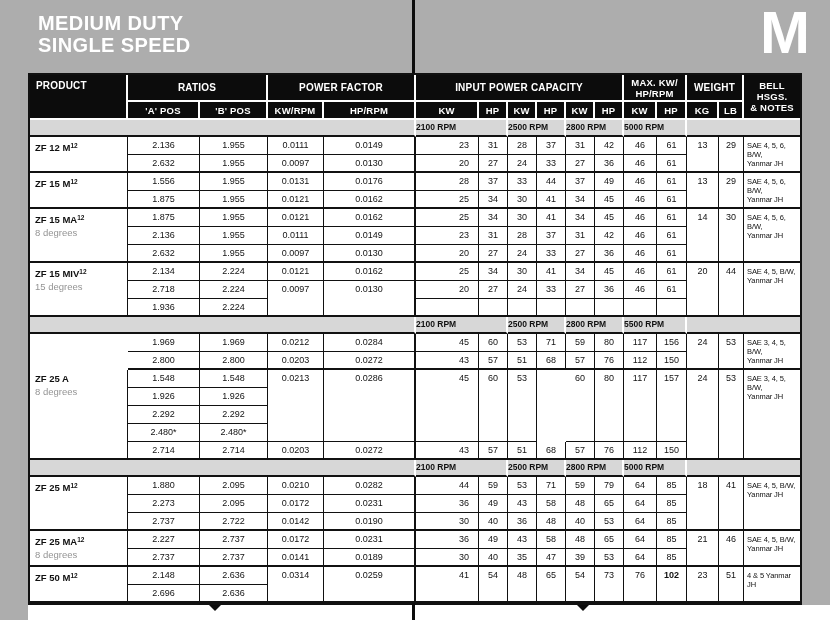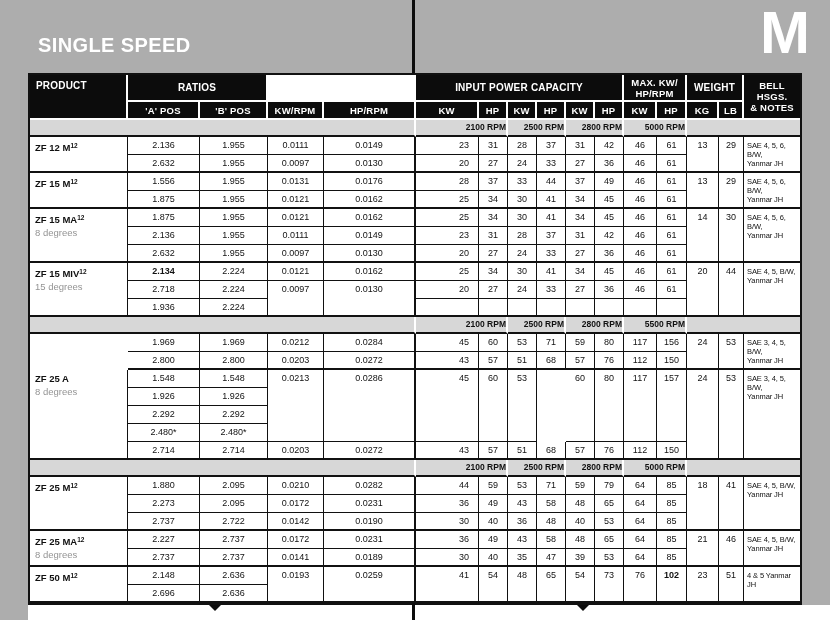--- a/index.html
+++ b/index.html
@@ -17,46 +17,47 @@
        grid-template-columns:98px 72px 68px 56px 92px 63px 29px 29px 29px 29px 29px 33px 30px 32px 25px 56px;
        grid-template-rows:27px 18px 17px repeat(10,18px) 17px repeat(7,18px) 17px repeat(7,18px);}
   .hd{background:#0c0c0c;color:#fff;font-weight:bold;font-size:10px;display:flex;align-items:center;
       justify-content:center;border-right:2px solid #fff;border-bottom:2px solid #fff;text-align:center;
       letter-spacing:0.2px;box-sizing:border-box;}
   .hd.lft{align-items:flex-start;justify-content:flex-start;padding:5px 0 0 6px;}
   .hd.two{flex-direction:column;line-height:11px;font-size:9.5px;}
   .hd.sm{font-size:9.5px;}
   .hd.edge{border-right:none;}
   .band{background:#d7d7d7;border-bottom:2px solid #111;border-right:2px solid #fff;font-size:8.5px;
-        font-weight:bold;text-align:right;line-height:15px;box-sizing:border-box;}
+        font-weight:bold;text-align:left;line-height:15px;box-sizing:border-box;}
   .band.edge{border-right:none;}
   .c{background:#fff;border-right:1px solid #111;border-bottom:1px solid #111;font-size:9px;
      text-align:center;line-height:17px;overflow:hidden;box-sizing:border-box;}
   .c.kw1{text-align:right;padding-right:9px;}
   .c.thickr{border-right-width:2px;}
   .c.thickb{border-bottom-width:2px;}
   .c.edge{border-right:none;}
   .c.pr{text-align:left;padding:3px 0 0 5px;line-height:11px;font-size:9.5px;font-weight:bold;}
   .pr sup{font-size:6.5px;vertical-align:3px;}
   .psub{font-weight:normal;color:#949494;font-size:9.5px;margin-top:2px;}
   .c.notes{text-align:left;font-size:7.5px;line-height:9px;padding:4px 0 0 3px;letter-spacing:-0.1px;}
 </style>
 </head>
 <body>
 
 <div class="page">
-  <div class="title"><br><span>SINGLE SPEED</span></div>
+  <div class="title"><span>MEDIUM DUTY</span><br><span>SINGLE SPEED</span></div>
   <div class="corner">M</div>
   <div class="topline"></div>
 
   <div class="tbl" id="tbl">
     <div class="hd lft" style="grid-column:1;grid-row:1/3">PRODUCT</div>
     <div class="hd" style="grid-column:2/4;grid-row:1">RATIOS</div>
     <div class="hd sm" style="grid-column:2;grid-row:2">'A' POS</div>
     <div class="hd sm" style="grid-column:3;grid-row:2">'B' POS</div>
+    <div class="hd" style="grid-column:4/6;grid-row:1">POWER FACTOR</div>
     <div class="hd sm" style="grid-column:4;grid-row:2">KW/RPM</div>
     <div class="hd sm" style="grid-column:5;grid-row:2">HP/RPM</div>
     <div class="hd" style="grid-column:6/12;grid-row:1">INPUT POWER CAPACITY</div>
     <div class="hd sm" style="grid-column:6;grid-row:2">KW</div>
     <div class="hd sm" style="grid-column:7;grid-row:2">HP</div>
     <div class="hd sm" style="grid-column:8;grid-row:2">KW</div>
     <div class="hd sm" style="grid-column:9;grid-row:2">HP</div>
     <div class="hd sm" style="grid-column:10;grid-row:2">KW</div>
     <div class="hd sm" style="grid-column:11;grid-row:2">HP</div>
     <div class="hd two" style="grid-column:12/14;grid-row:1">
@@ -168,21 +169,21 @@
       <div class="c thickb" style="grid-area: 10 / 8;">24</div>
       <div class="c thickb" style="grid-area: 10 / 9;">33</div>
       <div class="c thickb" style="grid-area: 10 / 10;">27</div>
       <div class="c thickb" style="grid-area: 10 / 11;">36</div>
       <div class="c thickb" style="grid-area: 10 / 12;">46</div>
       <div class="c thickb" style="grid-area: 10 / 13;">61</div>
       <div class="c thickb" style="grid-area: 8 / 14 / span 3; text-align: center;">14</div>
       <div class="c thickb" style="grid-area: 8 / 15 / span 3;">30</div>
       <div class="c notes edge thickb" style="grid-area: 8 / 16 / span 3;">SAE 4, 5, 6, B/W,<br>Yanmar JH</div>
       <div class="c pr thickb" style="grid-area: 11 / 1 / span 3;"><span class="pname">ZF 15 MIV</span><sup>12</sup><div class="psub">15 degrees</div></div>
-      <div class="c" style="grid-area: 11 / 2; font-weight: bold;">2.134</div>
+      <div class="c" style="grid-area: 11 / 2;">2.134</div>
       <div class="c" style="grid-area: 11 / 3;">2.224</div>
       <div class="c" style="grid-area: 11 / 4;">0.0121</div>
       <div class="c thickr" style="grid-area: 11 / 5;">0.0162</div>
       <div class="c kw1" style="grid-area: 11 / 6;">25</div>
       <div class="c" style="grid-area: 11 / 7;">34</div>
       <div class="c" style="grid-area: 11 / 8;">30</div>
       <div class="c" style="grid-area: 11 / 9;">41</div>
       <div class="c" style="grid-area: 11 / 10;">34</div>
       <div class="c" style="grid-area: 11 / 11;">45</div>
       <div class="c" style="grid-area: 11 / 12;">46</div>
@@ -348,21 +349,21 @@
       <div class="c thickb" style="grid-area: 27 / 10;">39</div>
       <div class="c thickb" style="grid-area: 27 / 11;">53</div>
       <div class="c thickb" style="grid-area: 27 / 12;">64</div>
       <div class="c thickb" style="grid-area: 27 / 13;">85</div>
       <div class="c thickb" style="grid-area: 26 / 14 / span 2;">21</div>
       <div class="c thickb" style="grid-area: 26 / 15 / span 2;">46</div>
       <div class="c notes edge thickb" style="grid-area: 26 / 16 / span 2;">SAE 4, 5, B/W,<br>Yanmar JH</div>
       <div class="c pr thickb" style="grid-area: 28 / 1 / span 2;"><span class="pname">ZF 50 M</span><sup>12</sup></div>
       <div class="c" style="grid-area: 28 / 2;">2.148</div>
       <div class="c" style="grid-area: 28 / 3;">2.636</div>
-      <div class="c thickb" style="grid-area: 28 / 4 / span 2;">0.0193</div>
+      <div class="c thickb" style="grid-area: 28 / 4 / span 2;">0.0314</div>
       <div class="c thickr thickb" style="grid-area: 28 / 5 / span 2;">0.0259</div>
       <div class="c kw1 thickb" style="grid-area: 28 / 6 / span 2;">41</div>
       <div class="c thickb" style="grid-area: 28 / 7 / span 2;">54</div>
       <div class="c thickb" style="grid-area: 28 / 8 / span 2;">48</div>
       <div class="c thickb" style="grid-area: 28 / 9 / span 2;">65</div>
       <div class="c thickb" style="grid-area: 28 / 10 / span 2;">54</div>
       <div class="c thickb" style="grid-area: 28 / 11 / span 2;">73</div>
       <div class="c thickb" style="grid-area: 28 / 12 / span 2;">76</div>
       <div class="c thickb" style="grid-area: 28 / 13 / span 2; font-weight: bold;">102</div>
       <div class="c thickb" style="grid-area: 29 / 2;">2.696</div>

